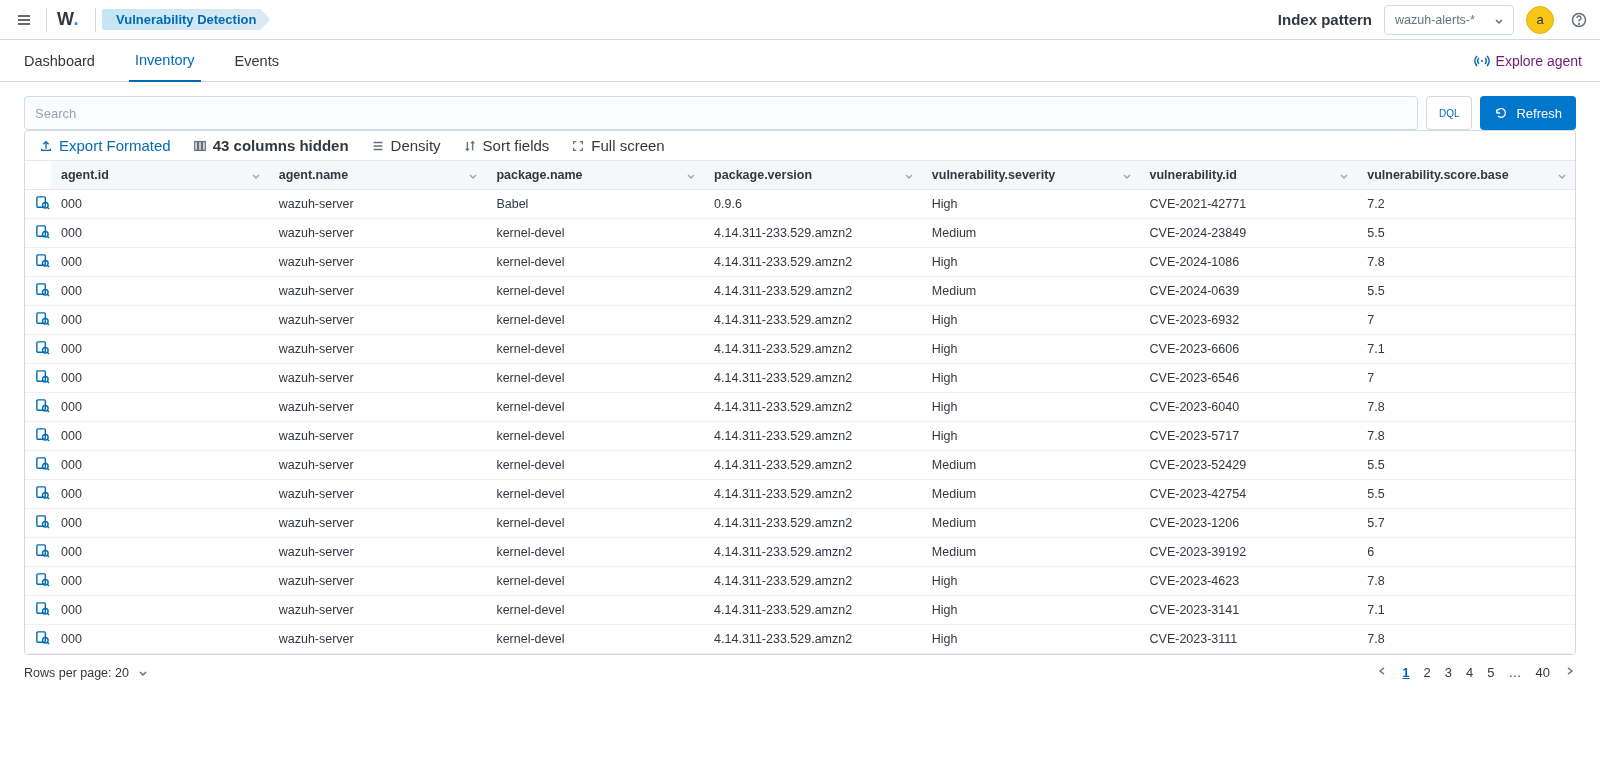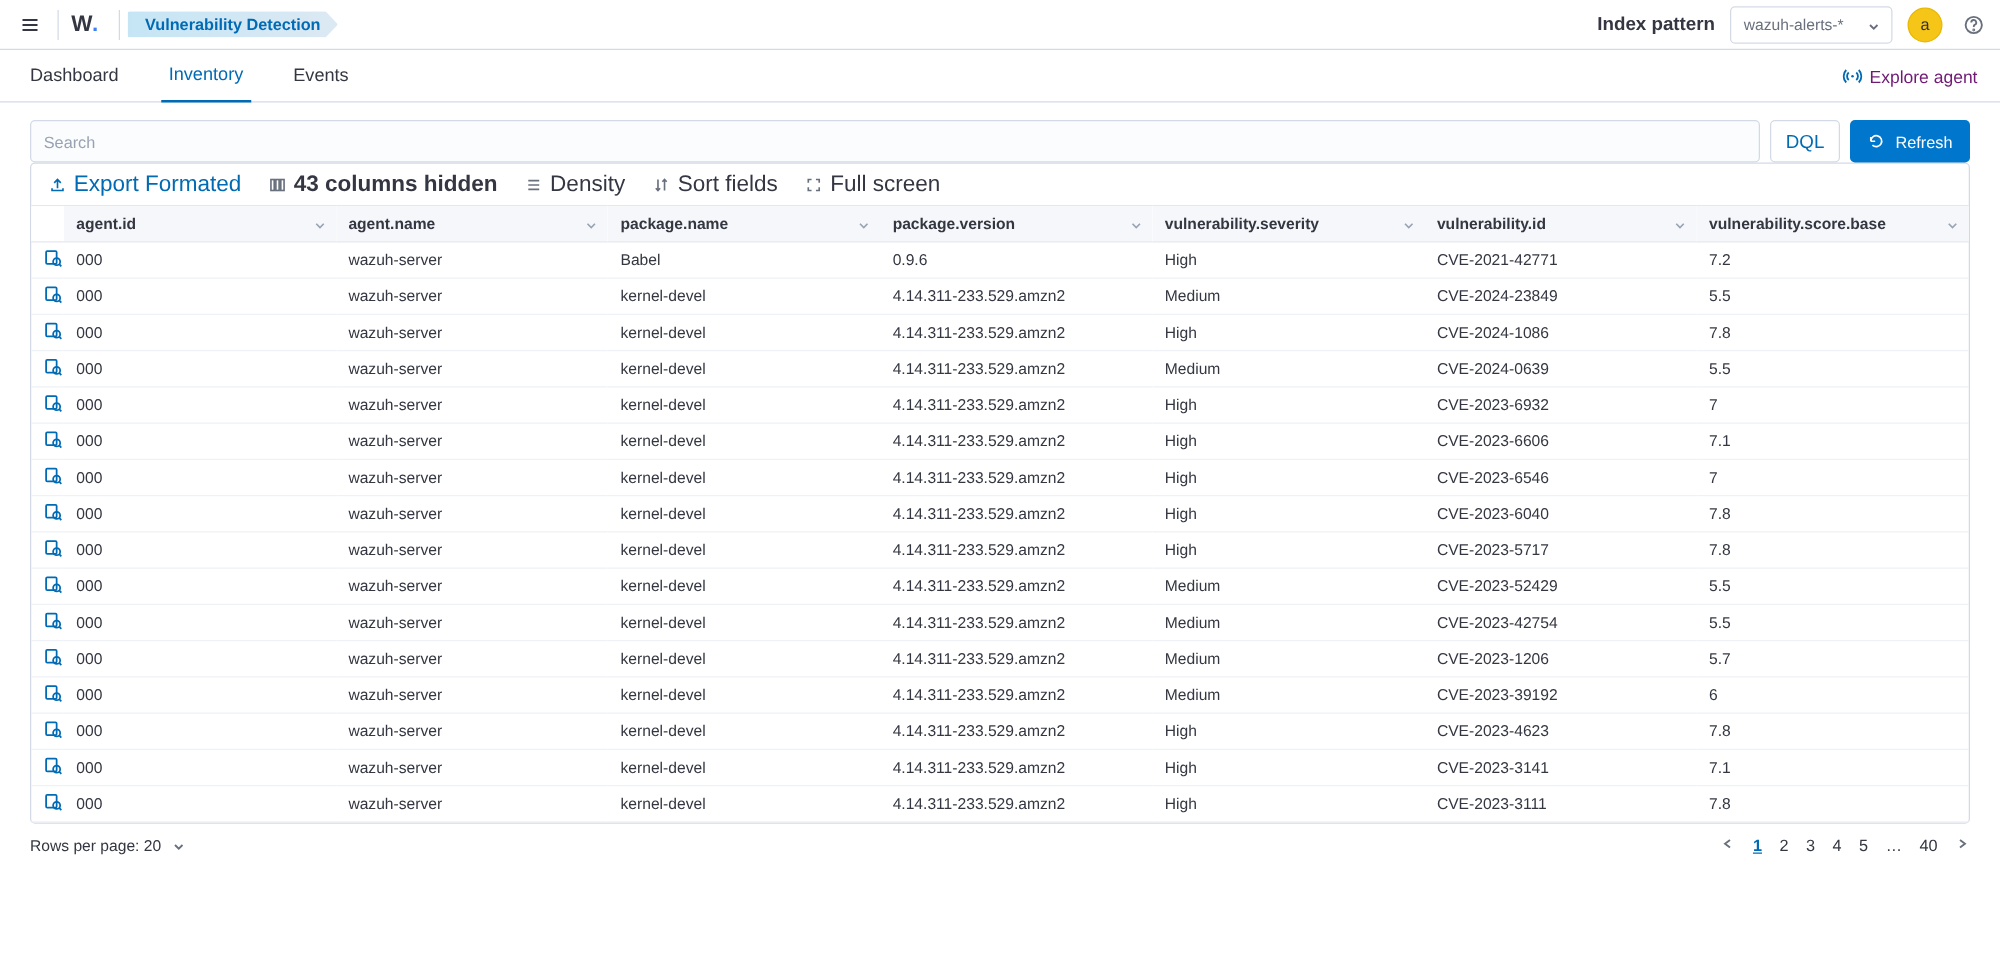--- a/index.html
+++ b/index.html
@@ -24,35 +24,35 @@
   .tabbar { display:flex; align-items:center; height:42px; border-bottom:1px solid #d3dae6; padding:0 18px; }
   .tab { padding: 0 6px; margin-right: 28px; font-size:14.5px; color:#343741; height:42px; display:flex; align-items:center; cursor:pointer; }
   .tab.active { color:#006bb4; border-bottom:2px solid #006bb4; font-weight:500; }
   .explore { margin-left:auto; color:#701a75; font-size:14px; display:flex; align-items:center; gap:6px; cursor:pointer; }
   .explore svg { stroke:#006bb4; }
 
   
   .page-pad { padding: 14px 24px 0 24px; }
   .search-row { display:flex; gap:8px; }
   .search-box { flex:1; height:34px; border:1px solid #d3dae6; border-radius:4px; background:#fbfcfd; display:flex; align-items:center; padding:0 10px; color:#98a2b3; font-size:13px; }
-  .dql-btn { height:34px; border:1px solid #d3dae6; border-radius:4px; background:#fff; color:#006bb4; padding:0 12px; font-size:15px; display:flex; align-items:center; cursor:pointer; }
+  .dql-btn { height:34px; border:1px solid #d3dae6; border-radius:4px; background:#fff; color:#006bb4; padding:0 12px; font-size:10px; display:flex; align-items:center; cursor:pointer; }
   .refresh-btn { height:34px; border:none; border-radius:4px; background:#07c; color:#fff; padding:0 14px; font-size:13px; display:flex; align-items:center; gap:8px; cursor:pointer; font-weight:500; }
   .refresh-btn svg { stroke:#fff; }
 
   
   .filter-row { display:flex; align-items:center; gap:10px; margin-top:10px; margin-bottom:10px; }
   .filter-toggle { width:22px; height:22px; border:1px solid #c9d0dc; border-radius:50%; display:flex; align-items:center; justify-content:center; color:#69707d; cursor:pointer; }
   .filter-pill { border:1px solid #c9d0dc; border-radius:3px; padding:3px 8px; font-size:12px; color:#343741; background:#fff; }
   .add-filter { color:#006bb4; font-size:12.5px; cursor:pointer; }
 
   
   .panel { margin: 0 24px; border:1px solid #d3dae6; border-radius:4px; }
   .hits-bar { height:34px; display:flex; align-items:center; justify-content:center; font-size:13px; background:#f7fafc; border-bottom:1px solid #eef1f6; }
   .hits-bar .num { font-weight:700; margin-right:4px; }
-  .toolbar-row { display:flex; align-items:center; gap:22px; padding:6px 14px; font-size:18px; color:#343741; }
+  .toolbar-row { display:flex; align-items:center; gap:22px; padding:6px 14px; font-size:15px; color:#343741; }
   .toolbar-row .item { display:flex; align-items:center; gap:6px; cursor:pointer; }
   .toolbar-row .item.blue { color:#006bb4; }
   .toolbar-row .item.blue svg { stroke:#006bb4; }
   .toolbar-row .bold { font-weight:700; }
 
   
   table { width:100%; border-collapse:collapse; table-layout:fixed; }
   thead th { background:#f5f7fa; border-top:1px solid #e4e8ee; border-bottom:1px solid #e4e8ee; text-align:left; font-weight:600; font-size:12.5px; padding:7px 10px; position:relative; }
   thead th.icon-col { width:26px; background:#fff; border-top:1px solid #e4e8ee; }
   thead th .sort-caret { position:absolute; right:8px; top:10px; }

